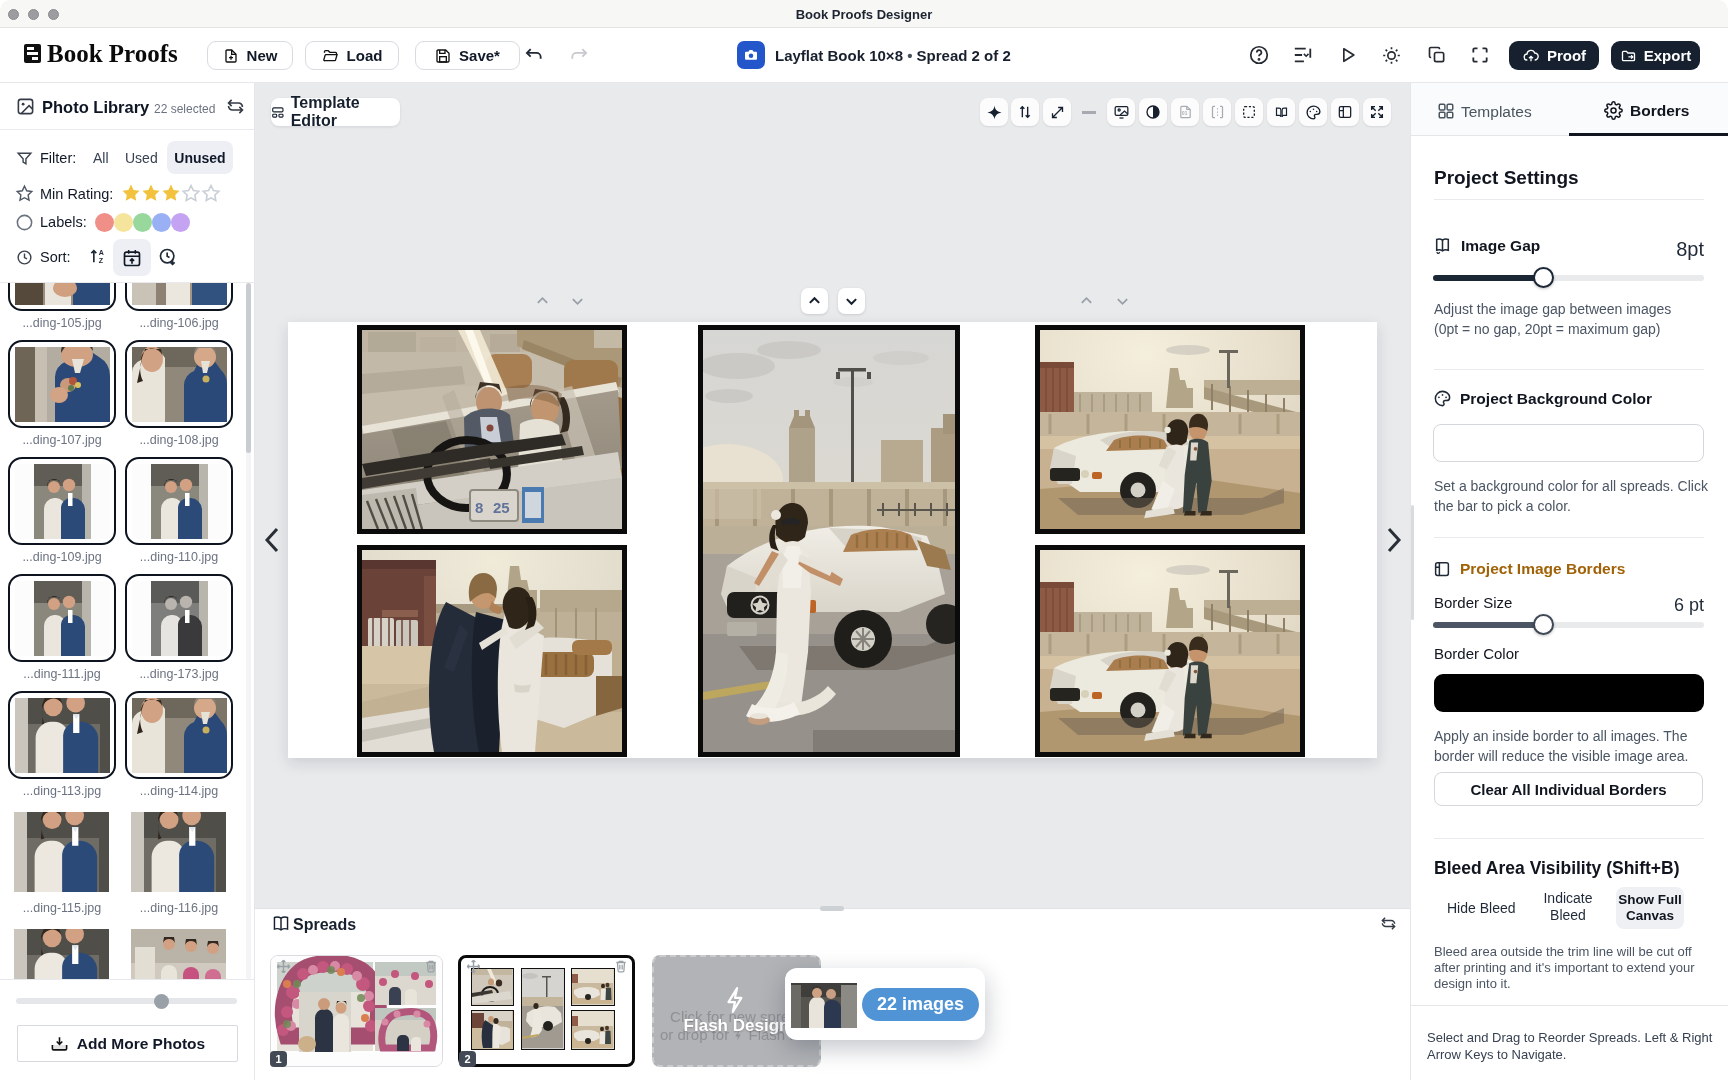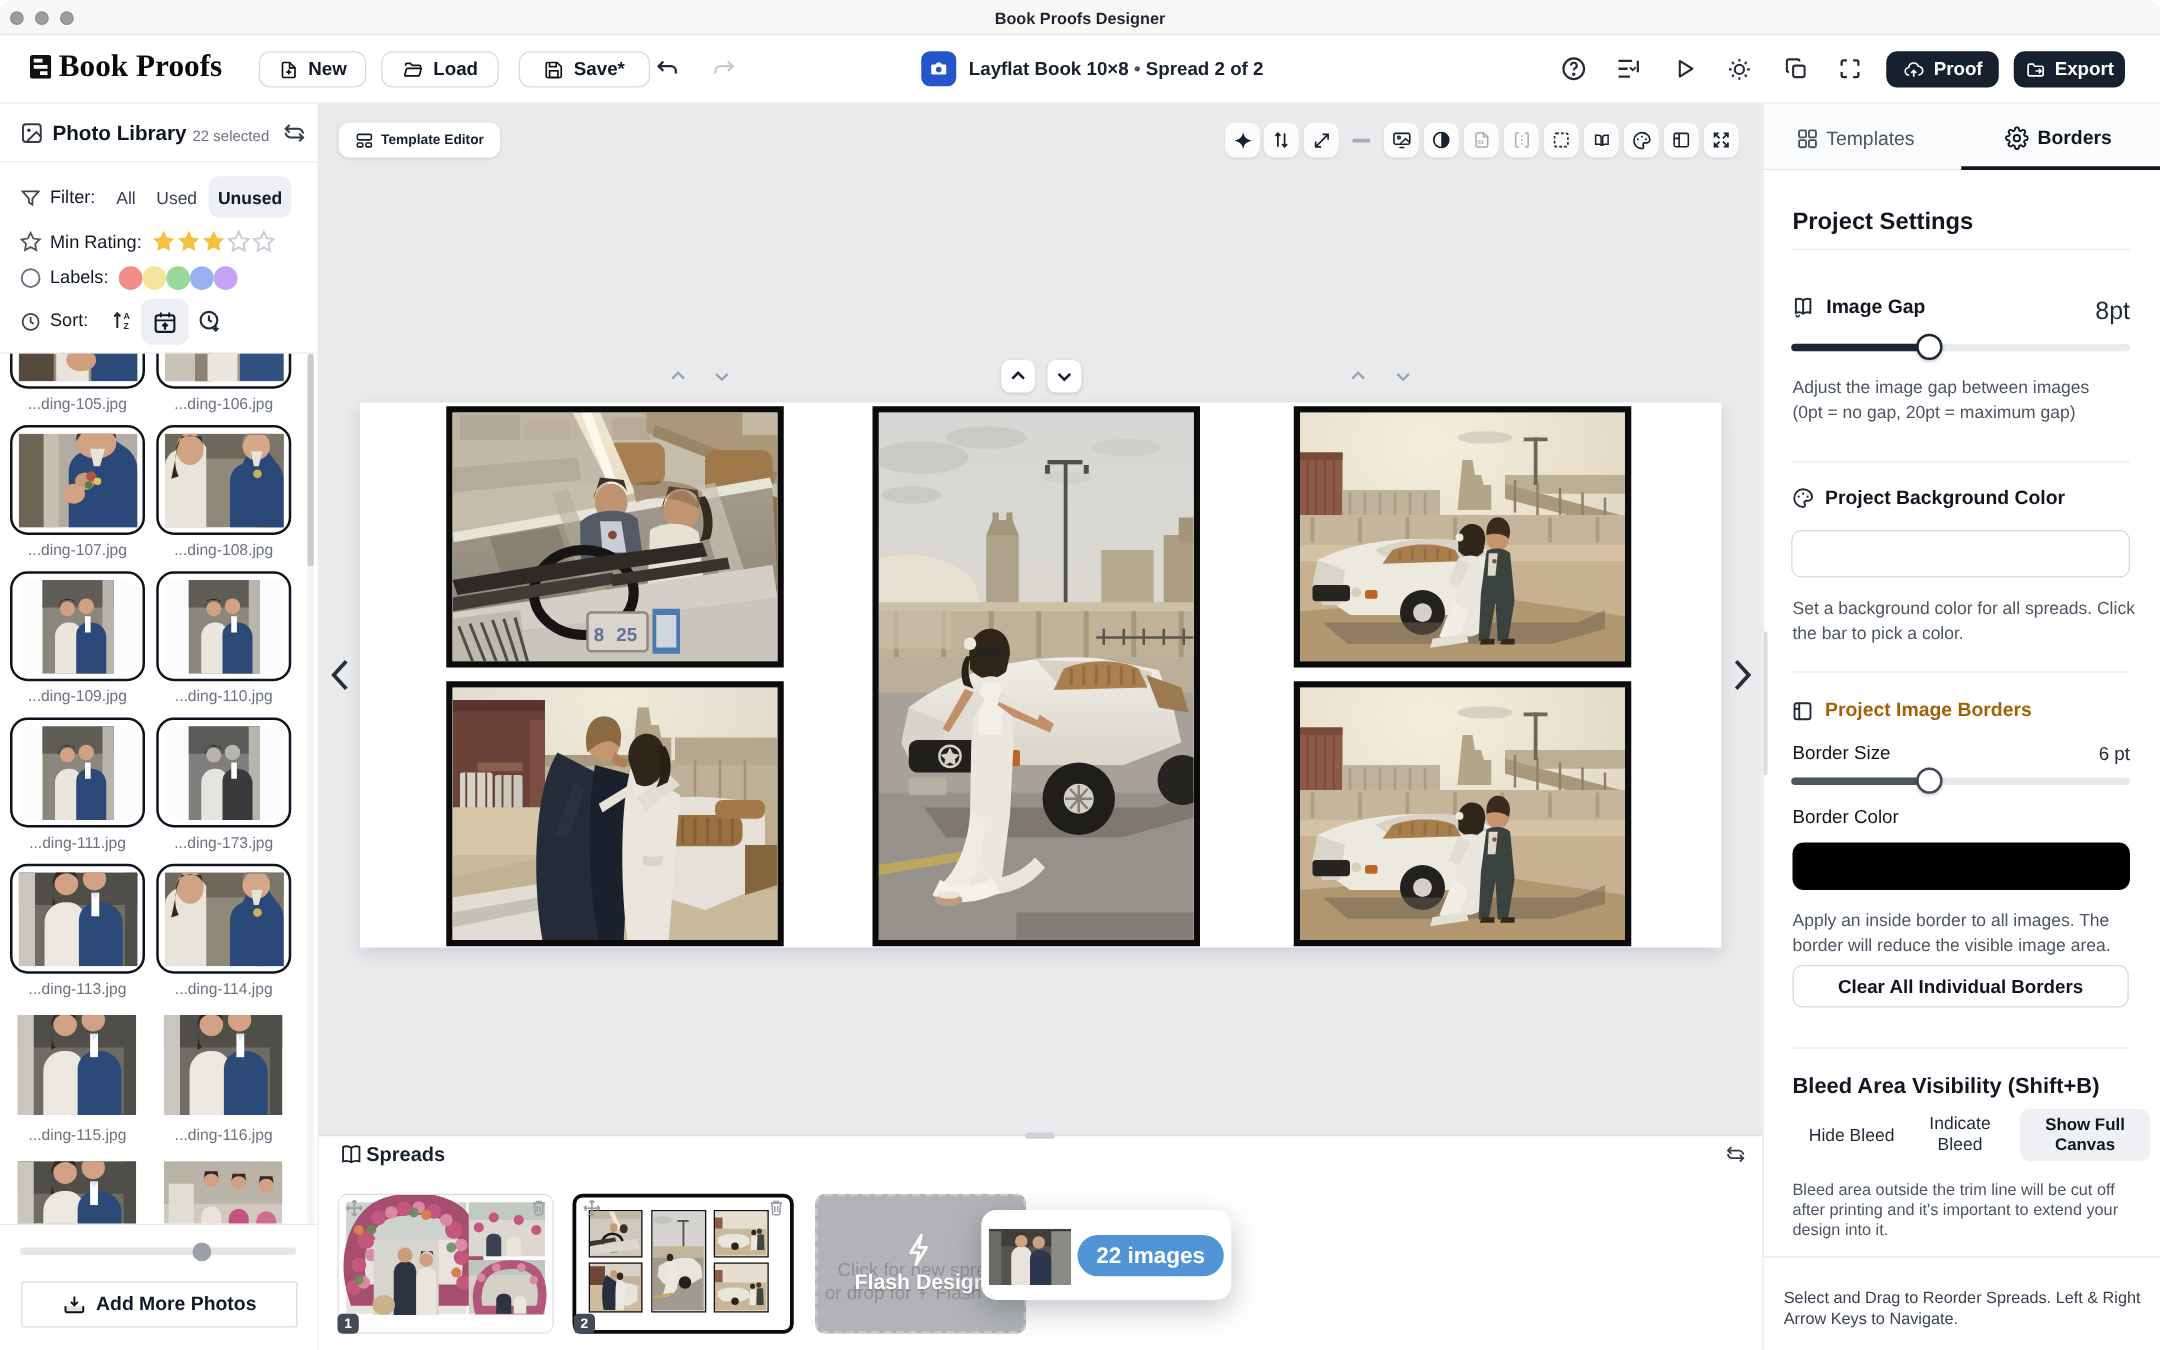--- a/index.html
+++ b/index.html
@@ -448,21 +448,21 @@
 <div class="a" style="left:16px;top:998px;width:221px;height:6px;border-radius:3px;background:#e4e6ea"></div>
 <div class="a" style="left:154px;top:994px;width:15px;height:15px;border-radius:50%;background:#9aa0a8"></div>
 <div class="btn a" style="left:17px;top:1025px;width:221px;height:37px;font-size:15.5px;border-radius:2px;border-color:#d6d9dd">
 <svg width="19" height="19" viewBox="0 0 24 24" fill="none" stroke="#111" stroke-width="2">
       <path d="M3 14v4.5A1.5 1.5 0 0 0 4.5 20h15a1.5 1.5 0 0 0 1.5-1.5V14"></path>
       <rect x="3" y="14" width="18" height="6" rx="1" fill="#111" stroke="none" opacity=".12"></rect>
       <path d="M12 4v9M8.5 9.5l3.5 3.5 3.5-3.5"></path>
     </svg>Add More Photos</div>
 
 <div class="a" style="left:255px;top:83px;width:1155px;height:825px;background:#e9eaec"></div>
-<div class="a" style="left:271px;top:98px;width:129px;height:28px;border-radius:8px;background:#fff;box-shadow:0 1px 3px rgba(17,24,39,.1);display:flex;align-items:center;justify-content:center;gap:6px;font-size:11px;font-weight:700;color:#16202e">
+<div class="a" style="left:271px;top:98px;width:129px;height:28px;border-radius:8px;background:#fff;box-shadow:0 1px 3px rgba(17,24,39,.1);display:flex;align-items:center;justify-content:center;gap:6px;font-size:16px;font-weight:700;color:#16202e">
 <svg width="15" height="15" viewBox="0 0 24 24" fill="none" stroke="#16202e" stroke-width="2">
       <rect x="3" y="4" width="18" height="7" rx="2"></rect>
       <rect x="3" y="15" width="7" height="5" rx="1.5"></rect>
       <rect x="14" y="15" width="7" height="5" rx="1.5"></rect>
     </svg>Template Editor</div>
 
 <div class="tb" style="left:980px;top:98px">
     <svg width="17" height="17" viewBox="0 0 24 24" fill="#16202e">
       <path d="M12 2c.6 4.8 2.4 8.4 10 10-7.6 1.6-9.4 5.2-10 10-.6-4.8-2.4-8.4-10-10 7.6-1.6 9.4-5.2 10-10z"></path>
     </svg>
@@ -1165,29 +1165,29 @@
 <div class="a" style="left:1434px;top:476px;font-size:14px;color:#4b5563;line-height:20px;white-space:nowrap">Set a background color for all spreads. Click<br>the bar to pick a color.</div>
 <div class="dv" style="left:1434px;top:537px;width:270px"></div>
 <div class="a" style="left:1433px;top:560px">
     <svg width="18" height="18" viewBox="0 0 24 24" fill="none" stroke="#1f2937" stroke-width="2">
       <rect x="3.5" y="3.5" width="17" height="17" rx="2.5"></rect>
       <path d="M8.5 3.5v17M3.5 9.5h5"></path>
     </svg>
   </div>
 <div class="a" style="left:1460px;top:560px;font-size:15.5px;font-weight:700;color:#a16207">Project Image Borders</div>
 <div class="a" style="left:1434px;top:594px;font-size:15px;color:#10151f">Border Size</div>
-<div class="a" style="left:1604px;top:595px;width:100px;text-align:right;font-size:15px;color:#1f2937">6 pt</div>
+<div class="a" style="left:1604px;top:595px;width:100px;text-align:right;font-size:18px;color:#1f2937">6 pt</div>
 <div class="a" style="left:1433px;top:622px;width:271px;height:6px;border-radius:3px;background:#e8eaec"></div>
 <div class="a" style="left:1433px;top:622px;width:111px;height:6px;border-radius:3px;background:#4b5563"></div>
 <div class="a" style="left:1533px;top:614px;width:21px;height:21px;border-radius:50%;background:#fff;border:2.5px solid #3f4956;box-shadow:0 1px 3px rgba(0,0,0,.25)"></div>
 <div class="a" style="left:1434px;top:645px;font-size:15px;color:#10151f">Border Color</div>
 <div class="a" style="left:1434px;top:674px;width:270px;height:38px;border-radius:9px;background:#000"></div>
 <div class="a" style="left:1434px;top:726px;font-size:14px;color:#4b5563;line-height:20px;white-space:nowrap">Apply an inside border to all images. The<br>border will reduce the visible image area.</div>
 <div class="a" style="left:1434px;top:772px;width:269px;height:34px;border-radius:8px;border:1.5px solid #d3d7dc;background:#fff;display:flex;align-items:center;justify-content:center;font-size:15px;font-weight:700;color:#10151f">Clear All Individual Borders</div>
 <div class="dv" style="left:1434px;top:838px;width:270px"></div>
 <div class="a" style="left:1434px;top:858px;font-size:17.5px;font-weight:700;color:#10151f">Bleed Area Visibility (Shift+B)</div>
 <div class="a" style="left:1447px;top:900px;font-size:14px;color:#1f2937">Hide Bleed</div>
 <div class="a" style="left:1527px;top:890px;width:82px;text-align:center;font-size:14px;color:#1f2937;line-height:17px">Indicate<br>Bleed</div>
-<div class="a" style="left:1616px;top:887px;width:104px;height:42px;border-radius:8px;background:#eef0f3;display:flex;align-items:center;justify-content:center;text-align:center;font-size:13.5px;font-weight:700;color:#10151f;line-height:16px">Show Full<br>Canvas</div>
+<div class="a" style="left:1616px;top:887px;width:68px;height:42px;border-radius:8px;background:#eef0f3;display:flex;align-items:center;justify-content:center;text-align:center;font-size:13.5px;font-weight:700;color:#10151f;line-height:16px">Show Full<br>Canvas</div>
 <div class="a" style="left:1434px;top:944px;font-size:13px;color:#4b5563;line-height:16px;white-space:nowrap">Bleed area outside the trim line will be cut off<br>after printing and it's important to extend your<br>design into it.</div>
 <div class="a" style="left:1411px;top:1005px;width:317px;height:75px;background:#fff;border-top:1px solid #e6e8ea"></div>
 <div class="a" style="left:1427px;top:1030px;font-size:13px;color:#374151;line-height:16.5px;white-space:nowrap">Select and Drag to Reorder Spreads. Left &amp; Right<br>Arrow Keys to Navigate.</div>
 <div class="a" style="left:1411px;top:505px;width:3px;height:115px;background:#d9dcdf;border-radius:2px"></div>
 
 </body></html>

